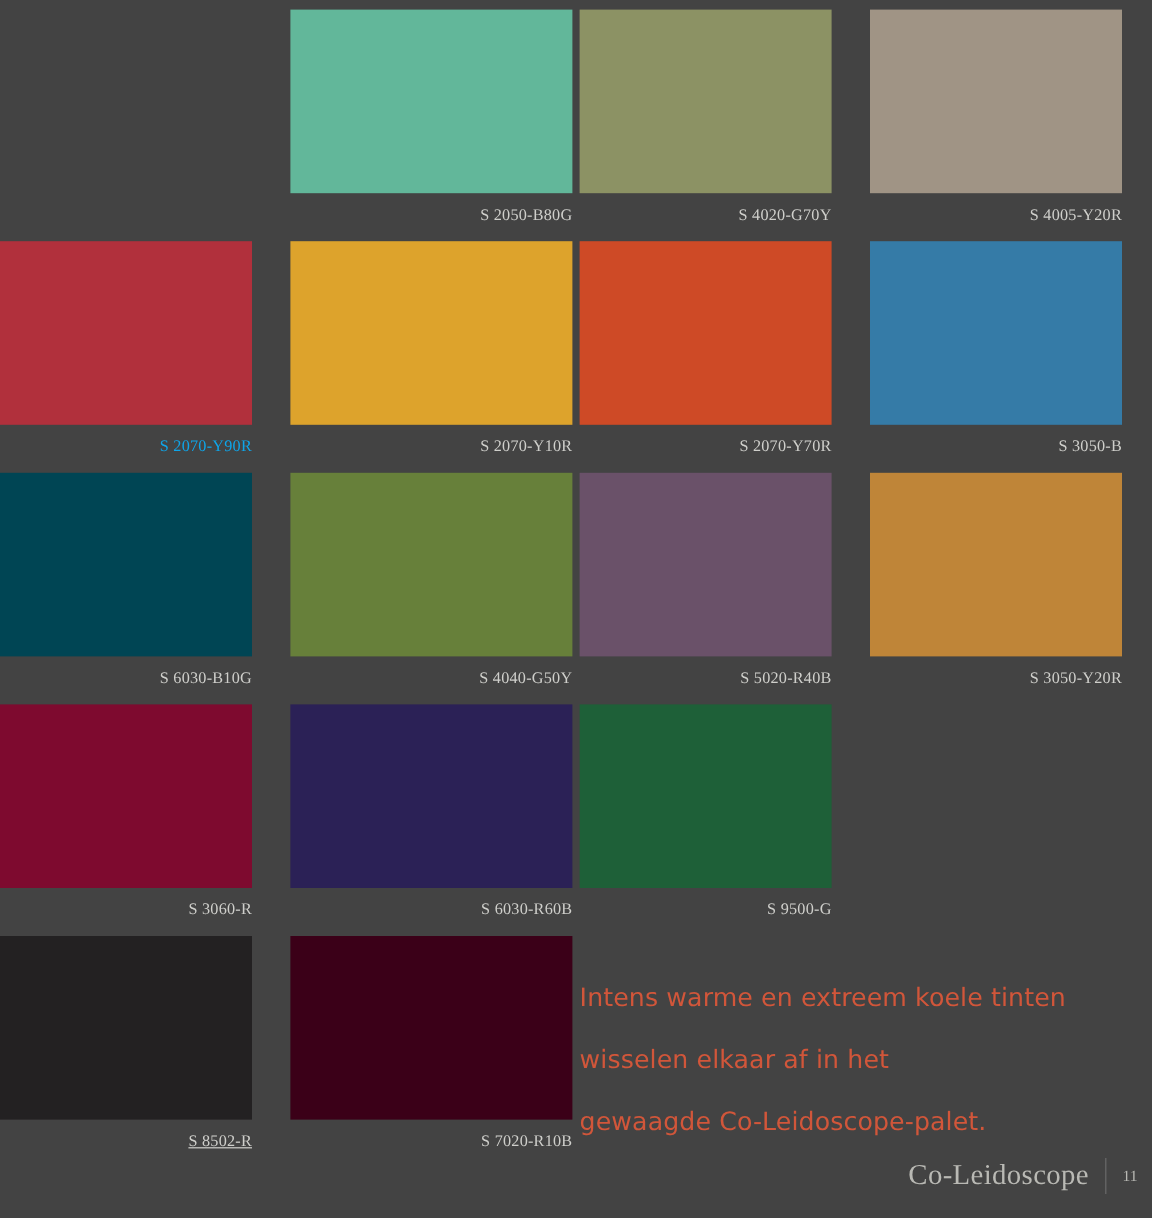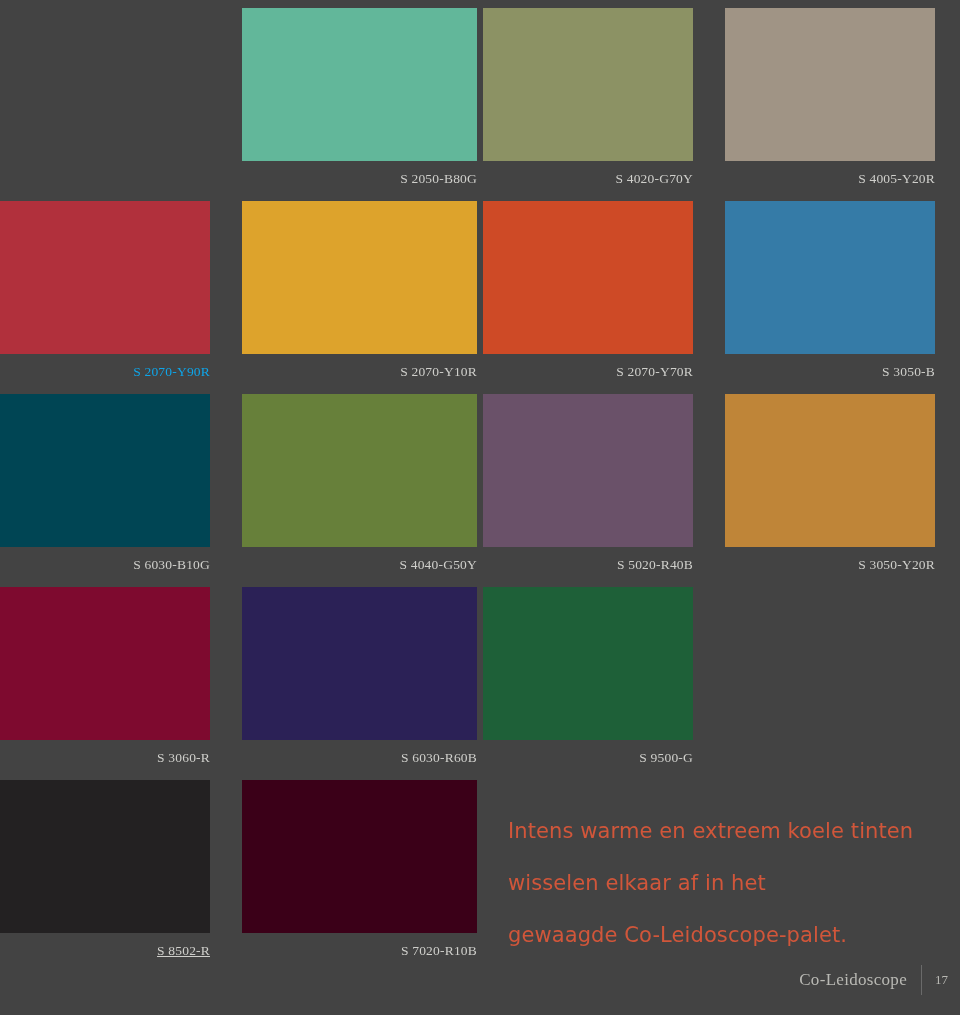--- a/index.html
+++ b/index.html
@@ -60,21 +60,21 @@
     letter-spacing:0.2px;
     line-height:36px;
     height:36px;
     font-family:"Liberation Serif", serif;
     white-space:nowrap;
   }
 
   
   .caption {
     position:absolute;
-    left:508px;
+    left:483px;
     top:805px;
     width:450px;
   }
   .caption-line {
     display:block;
     color:#d1563a;
     font-size:21px;
     line-height:52px;
     letter-spacing:0.1px;
     white-space:nowrap;
@@ -86,21 +86,21 @@
   .footer {
     position:absolute;
     right:12px;
     bottom:18px;
     display:flex;
     align-items:center;
     height:34px;
   }
   .footer-title {
     color:#b9b9b4;
-    font-size:17px;
+    font-size:24px;
     font-family:"Liberation Serif", serif;
     letter-spacing:0.3px;
     padding-right:14px;
   }
   .footer-divider {
     width:1px;
     height:30px;
     background:#6a6a6a;
   }
   .footer-page {
@@ -201,16 +201,16 @@
 
   <div class="caption">
     <span class="caption-line" style="color: rgb(209, 86, 58);">Intens warme en extreem koele tinten</span>
     <span class="caption-line" style="color: rgb(209, 86, 58);">wisselen elkaar af in het</span>
     <span class="caption-line" style="color: rgb(209, 86, 58);">gewaagde Co-Leidoscope-palet.</span>
   </div>
 
   <div class="footer">
     <span class="footer-title">Co-Leidoscope</span>
     <span class="footer-divider"></span>
-    <span class="footer-page">17</span>
+    <span class="footer-page">11</span>
   </div>
 
 </div>
 
 </body></html>

